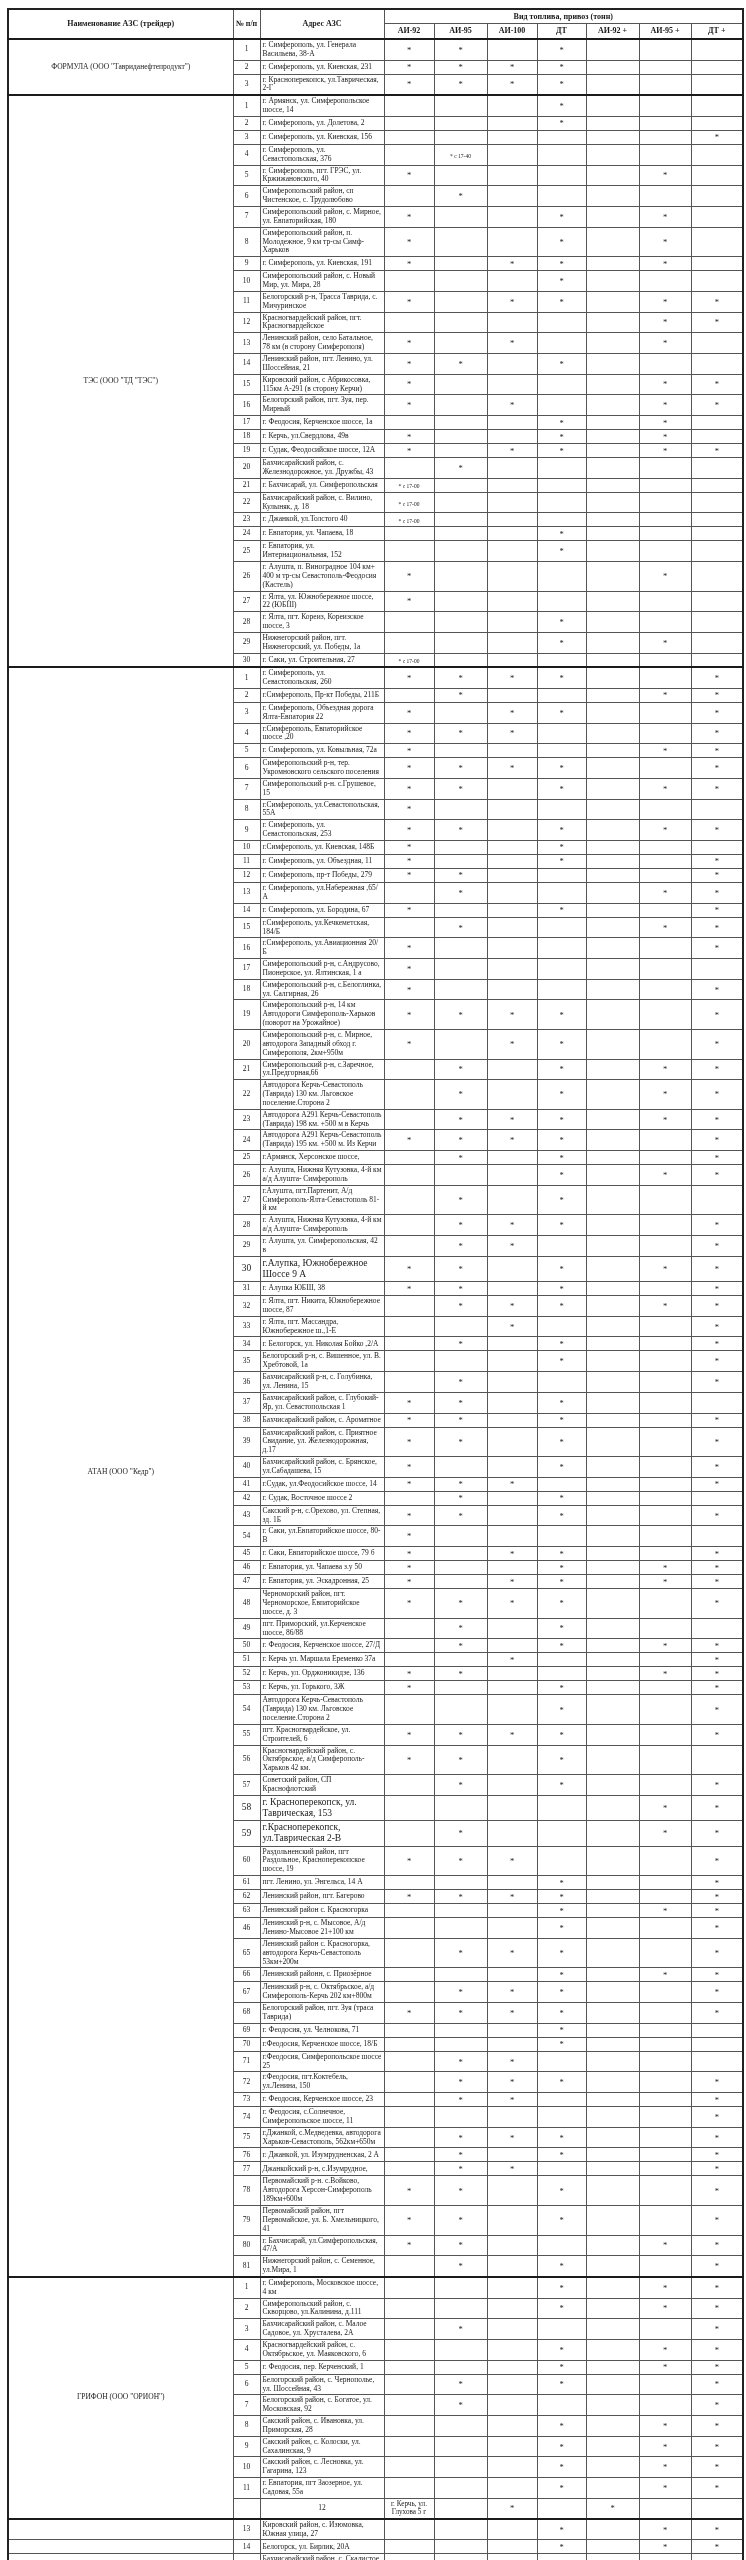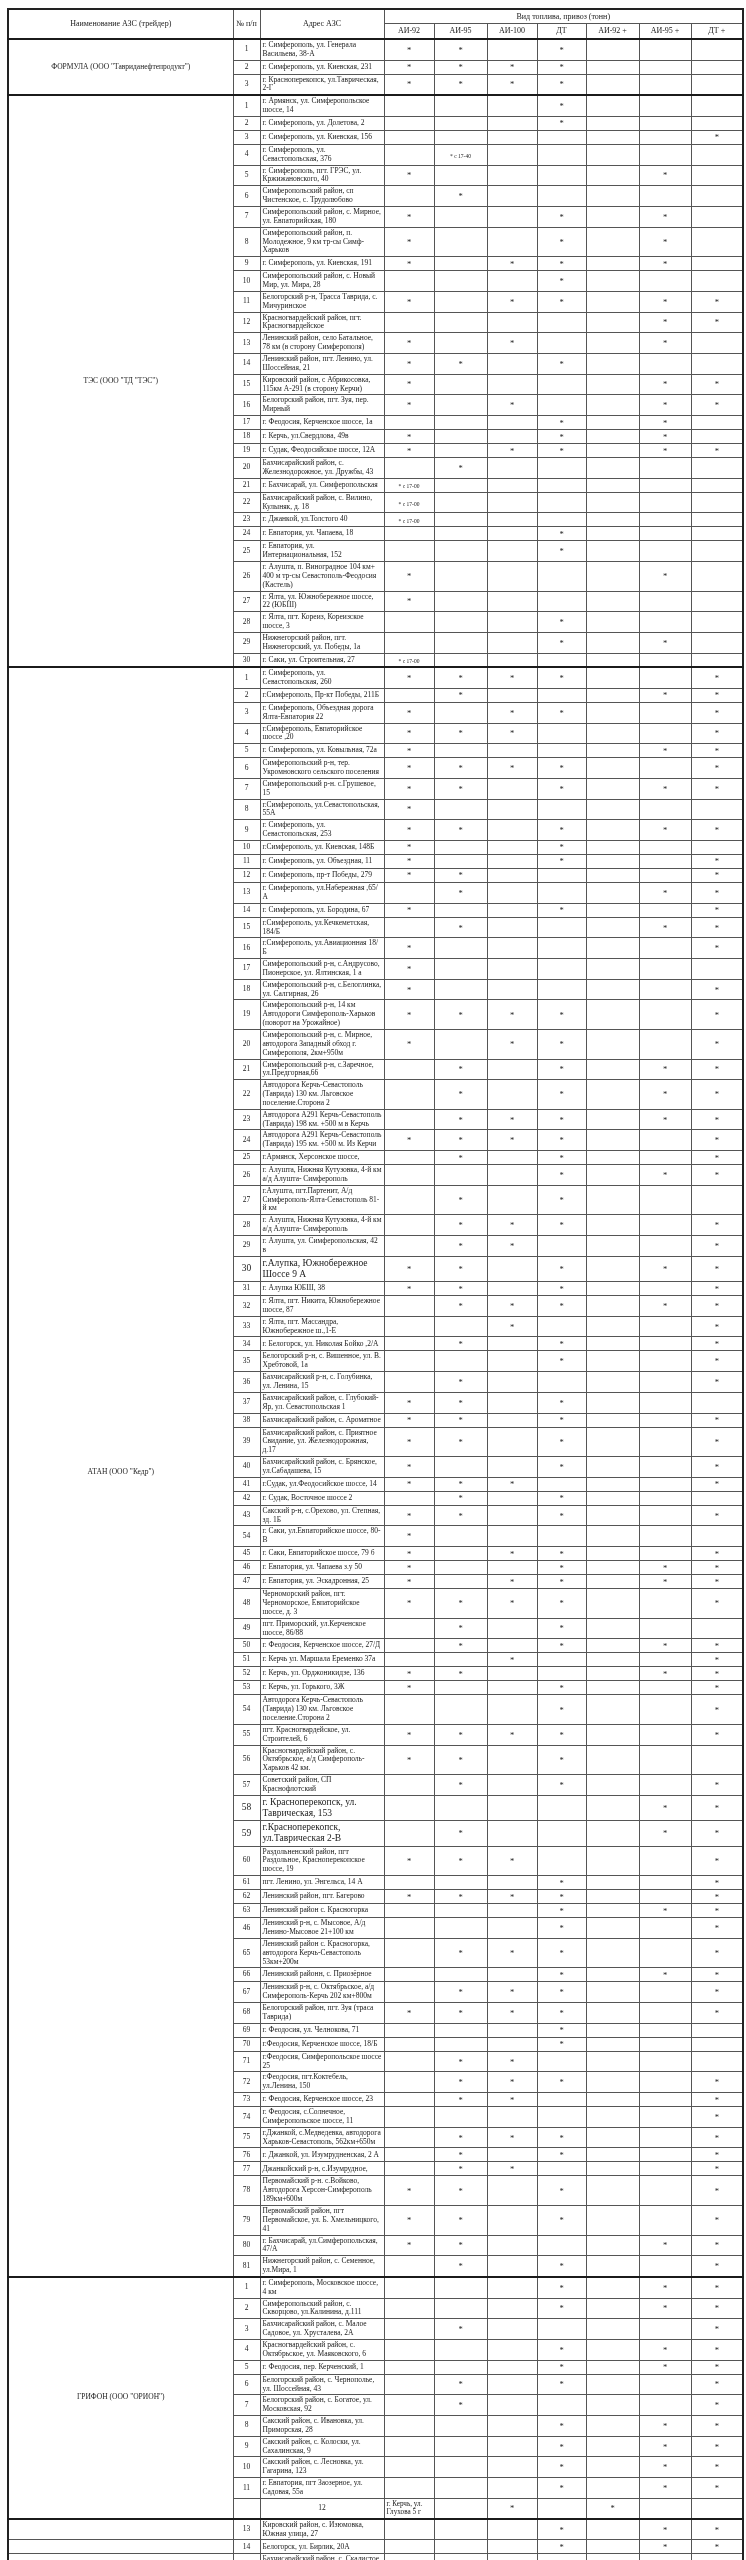--- a/index.html
+++ b/index.html
@@ -7,28 +7,28 @@
     width:746px;height:2560px;overflow:hidden;background:#ffffff;
     font-family:"Liberation Serif", serif;color:#1a1a1a;
   }
   .page{padding:8px 4px 0 7px;}
   table{border-collapse:collapse;width:735px;table-layout:fixed;border:2px solid #222;}
   th,td{
     border:1px solid #555;box-sizing:border-box;
     font-size:7.5px;line-height:1.18;padding:1px 2px;height:14px;
     word-wrap:break-word;overflow:hidden;
   }
-  thead th{font-weight:normal;font-size:8px;text-align:center;vertical-align:middle;padding:2px 1px;}
+  thead th{font-weight:bold;font-size:8px;text-align:center;vertical-align:middle;padding:2px 1px;}
   td.label{text-align:center;vertical-align:middle;font-size:7.5px;}
   td.num{text-align:center;vertical-align:middle;}
   td.addr{text-align:left;vertical-align:middle;}
   td.addr.center{text-align:center;}
   td.fuel{text-align:center;vertical-align:middle;font-size:8.5px;position:relative;}
   td.fuel .tiny{font-size:5.5px;letter-spacing:0;}
-  td.fuel .addrtext{display:block;text-align:left;font-size:7.2px;}
+  td.fuel .addrtext{display:block;text-align:center;font-size:7.2px;}
   tr.gs td{border-top:2px solid #1b1b1b;}
   tr.dot td{border-top:1px dotted #8a8a8a;}
   tr.big td.addr, tr.big td.num{font-size:9.5px;}
 </style>
 </head>
 <body>
 
 <div class="page">
   <table>
     <colgroup>
@@ -587,21 +587,21 @@
           <td class="fuel"></td>
           <td class="fuel">*</td>
           <td class="fuel"></td>
           <td class="fuel"></td>
           <td class="fuel"></td>
           <td class="fuel">*</td>
           <td class="fuel">*</td>
         </tr>
         <tr>
           <td class="num">16</td>
-          <td class="addr">г.Симферополь, ул.Авиационная 18/Б</td>
+          <td class="addr">г.Симферополь, ул.Авиационная 20/Б</td>
           <td class="fuel">*</td>
           <td class="fuel"></td>
           <td class="fuel"></td>
           <td class="fuel"></td>
           <td class="fuel"></td>
           <td class="fuel"></td>
           <td class="fuel">*</td>
         </tr>
         <tr>
           <td class="num">17</td>

